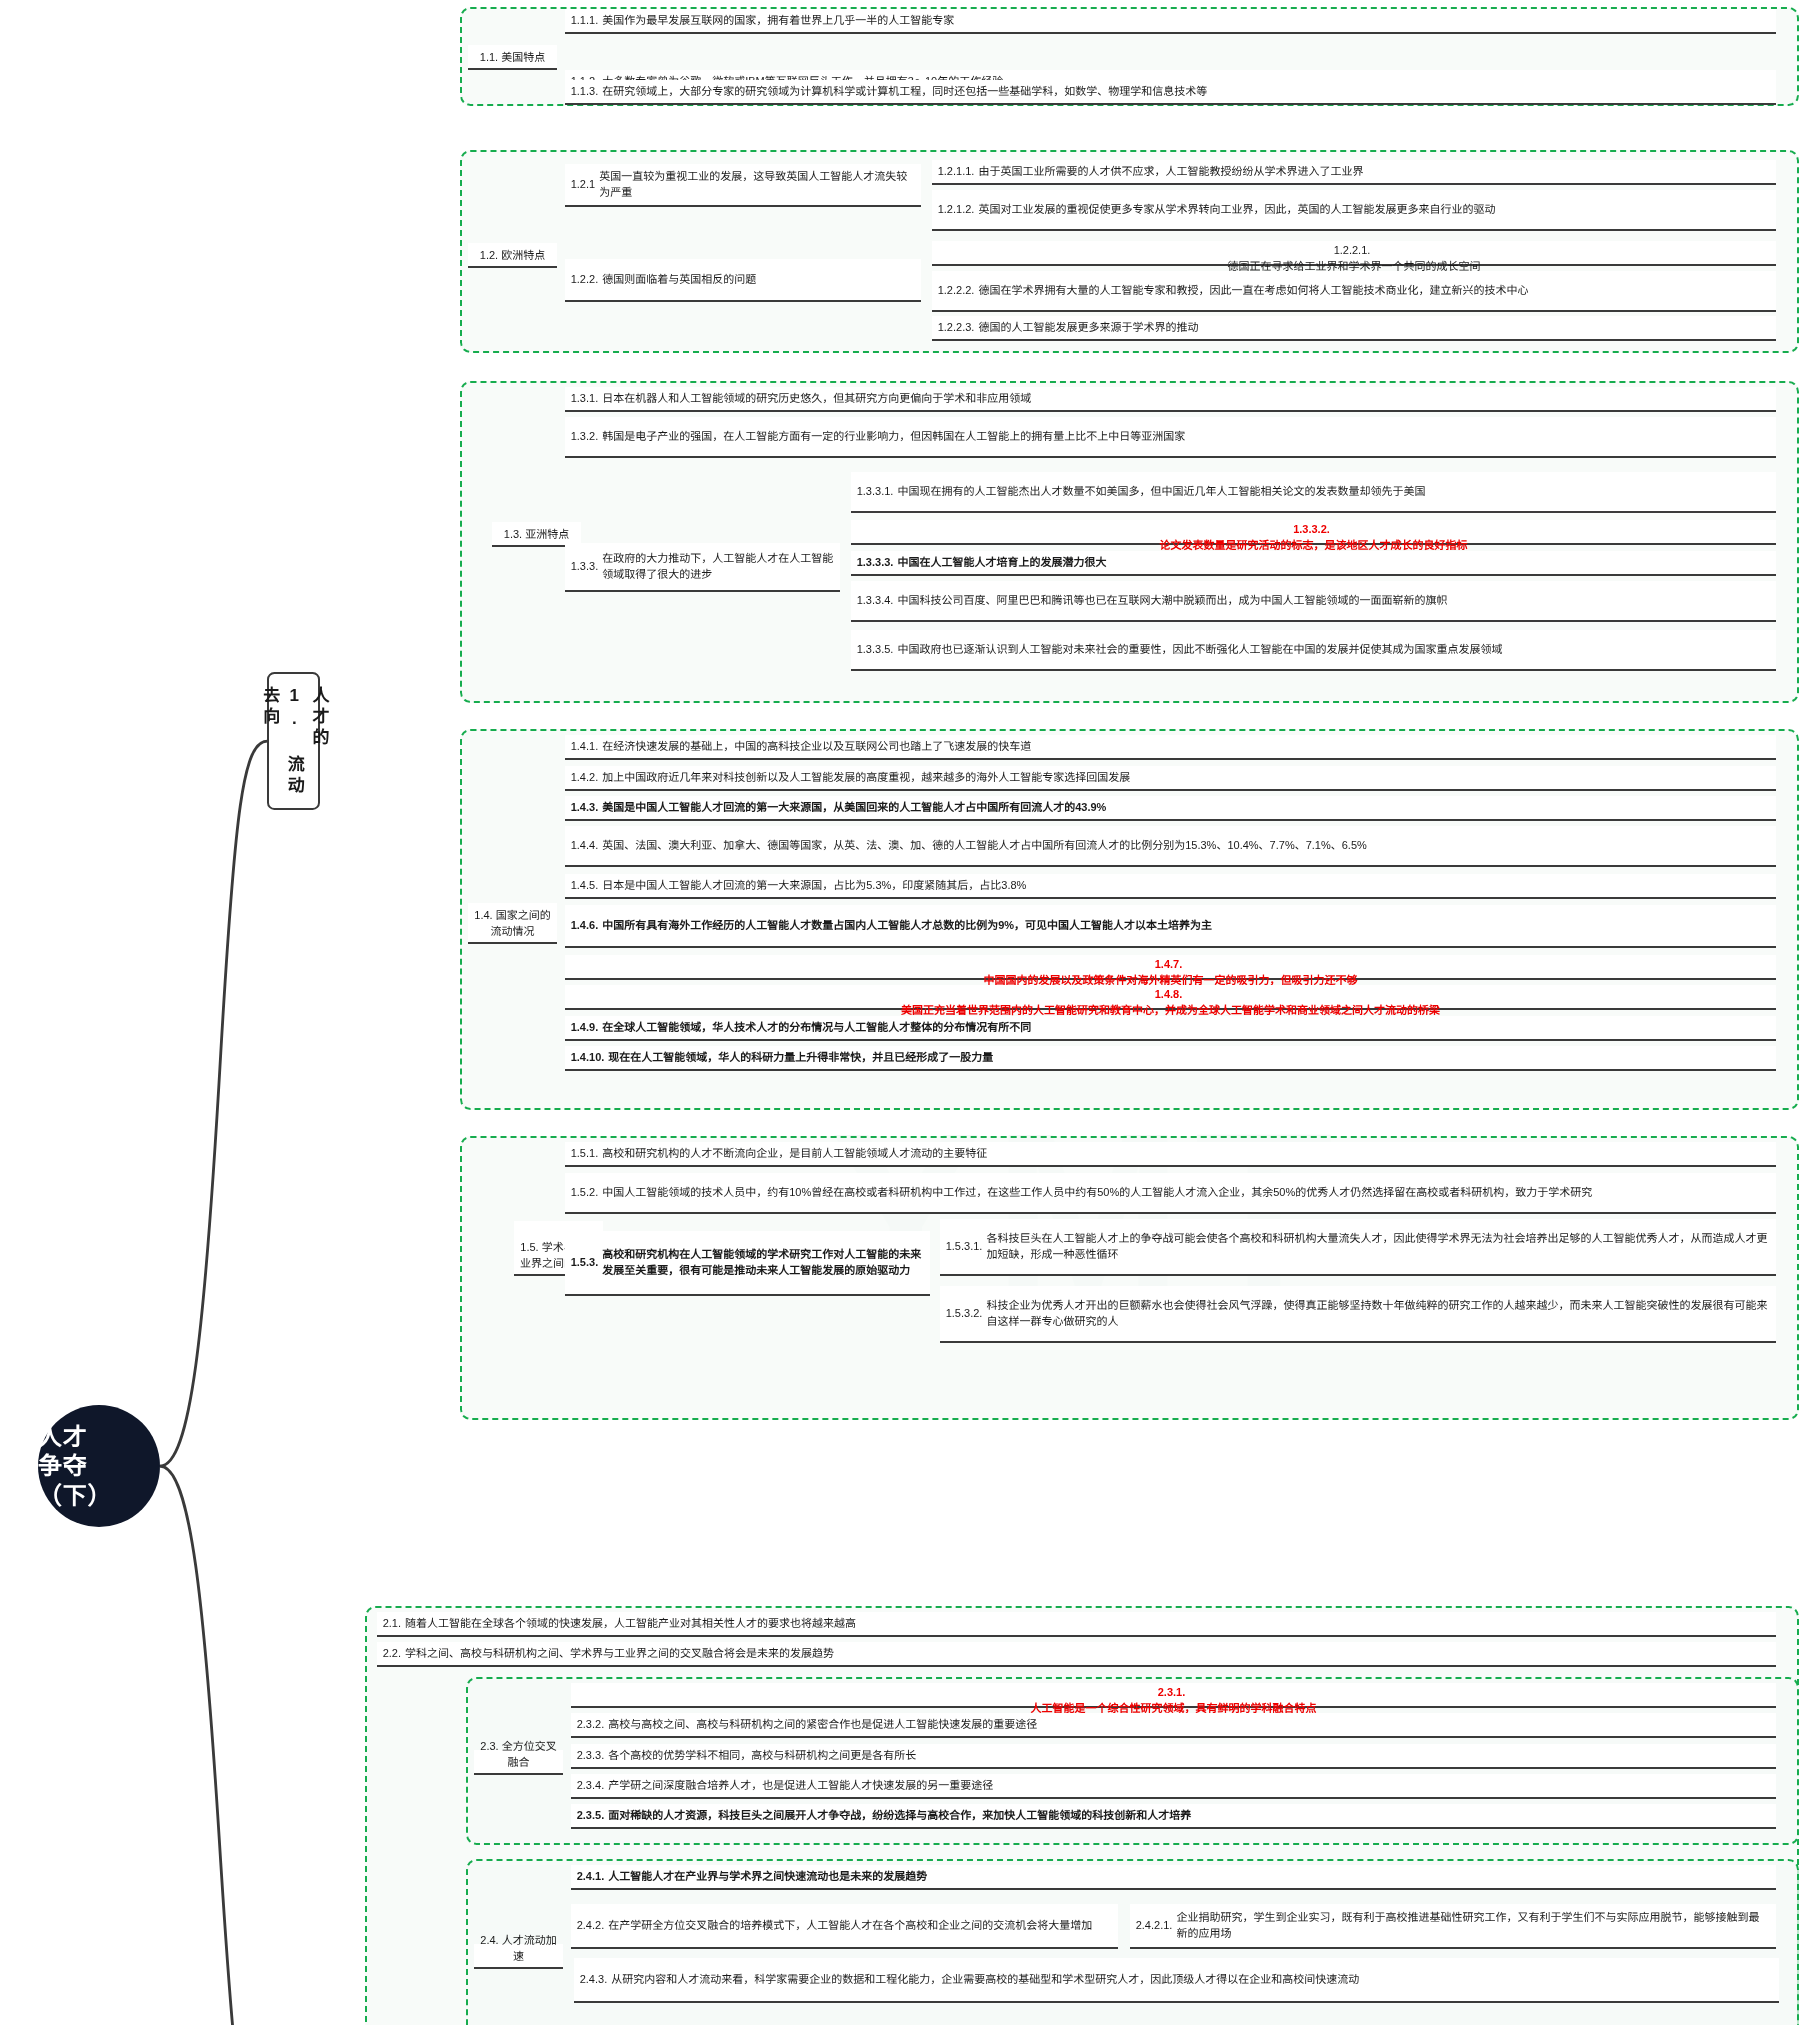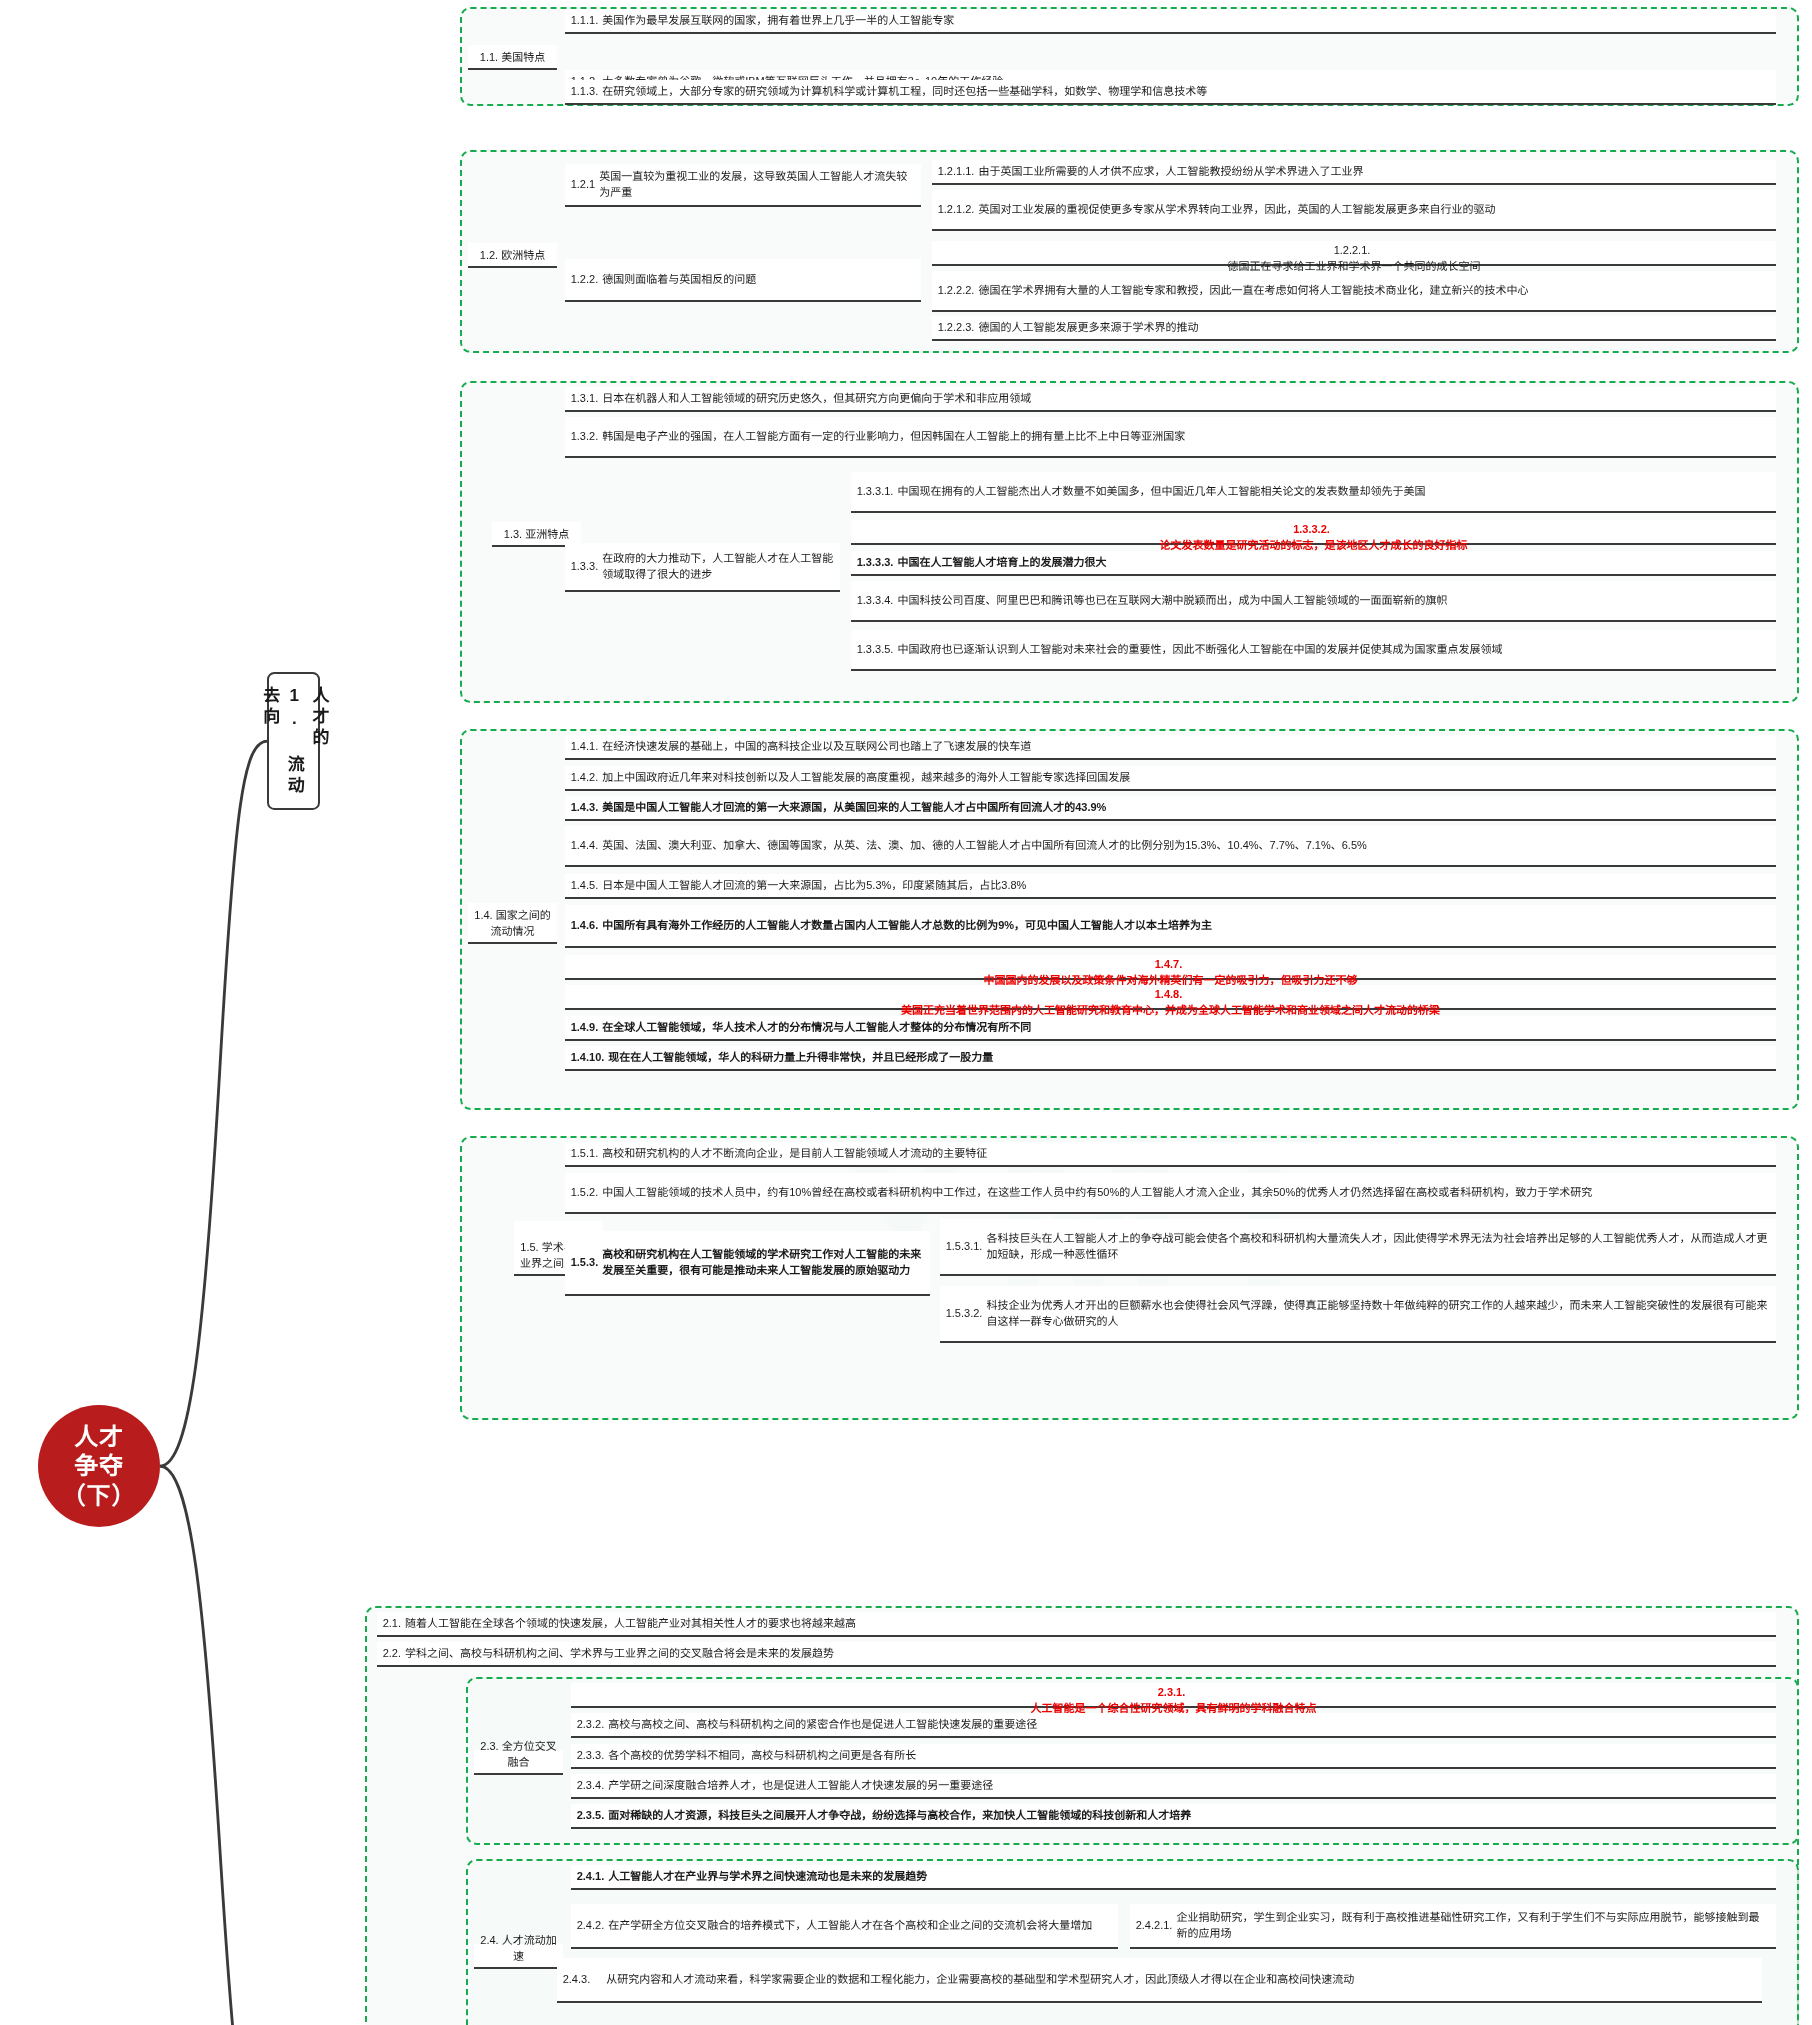--- a/index.html
+++ b/index.html
@@ -21,22 +21,22 @@
     transform:rotate(0deg);
   }
 
   
   #wires { position:absolute; left:0; top:0; width:1812px; height:2728px; pointer-events:none; }
 
   
   #root {
     position:absolute; left:38px; top:1405px;
     width:122px; height:122px; border-radius:50%;
-    background:#b91c1c; color:#fff;
-    display:flex; flex-direction:column; align-items:center; justify-content:center;
+    background:#0f172a; color:#fff;
+    display:flex; flex-direction:column; justify-content:center;
     font-size:24px; font-weight:700; line-height:1.22; letter-spacing:0.8px;
     z-index:6;
   }
 
   
   .node {
     position:absolute;
     background:#fff;
     border-bottom:2px solid #3a3a3a;
     display:flex; align-items:center;
@@ -292,21 +292,21 @@
   <span class="txt">人工智能人才在产业界与学术界之间快速流动也是未来的发展趋势</span>
 </div>
 <div class="node leaf" style="left:571px; top:1904px; width:547px; height:45px;">
   <span class="num">2.4.2.</span>
   <span class="txt">在产学研全方位交叉融合的培养模式下，人工智能人才在各个高校和企业之间的交流机会将大量增加</span>
 </div>
 <div class="node leaf" style="left:1130px; top:1904px; width:646px; height:45px;">
   <span class="num">2.4.2.1.</span>
   <span class="txt">企业捐助研究，学生到企业实习，既有利于高校推进基础性研究工作，又有利于学生们不与实际应用脱节，能够接触到最新的应用场</span>
 </div>
-<div class="node leaf" style="left:557px; top:1958px; width:1205px; height:45px;gap:12px;">
+<div class="node leaf" style="left:574px; top:1958px; width:1205px; height:45px;">
   <span class="num">2.4.3.</span>
   <span class="txt">从研究内容和人才流动来看，科学家需要企业的数据和工程化能力，企业需要高校的基础型和学术型研究人才，因此顶级人才得以在企业和高校间快速流动</span>
 </div>
 
 <div id="root">
   <span>人才</span>
   <span>争夺</span>
   <span>（下）</span>
 </div>
 

